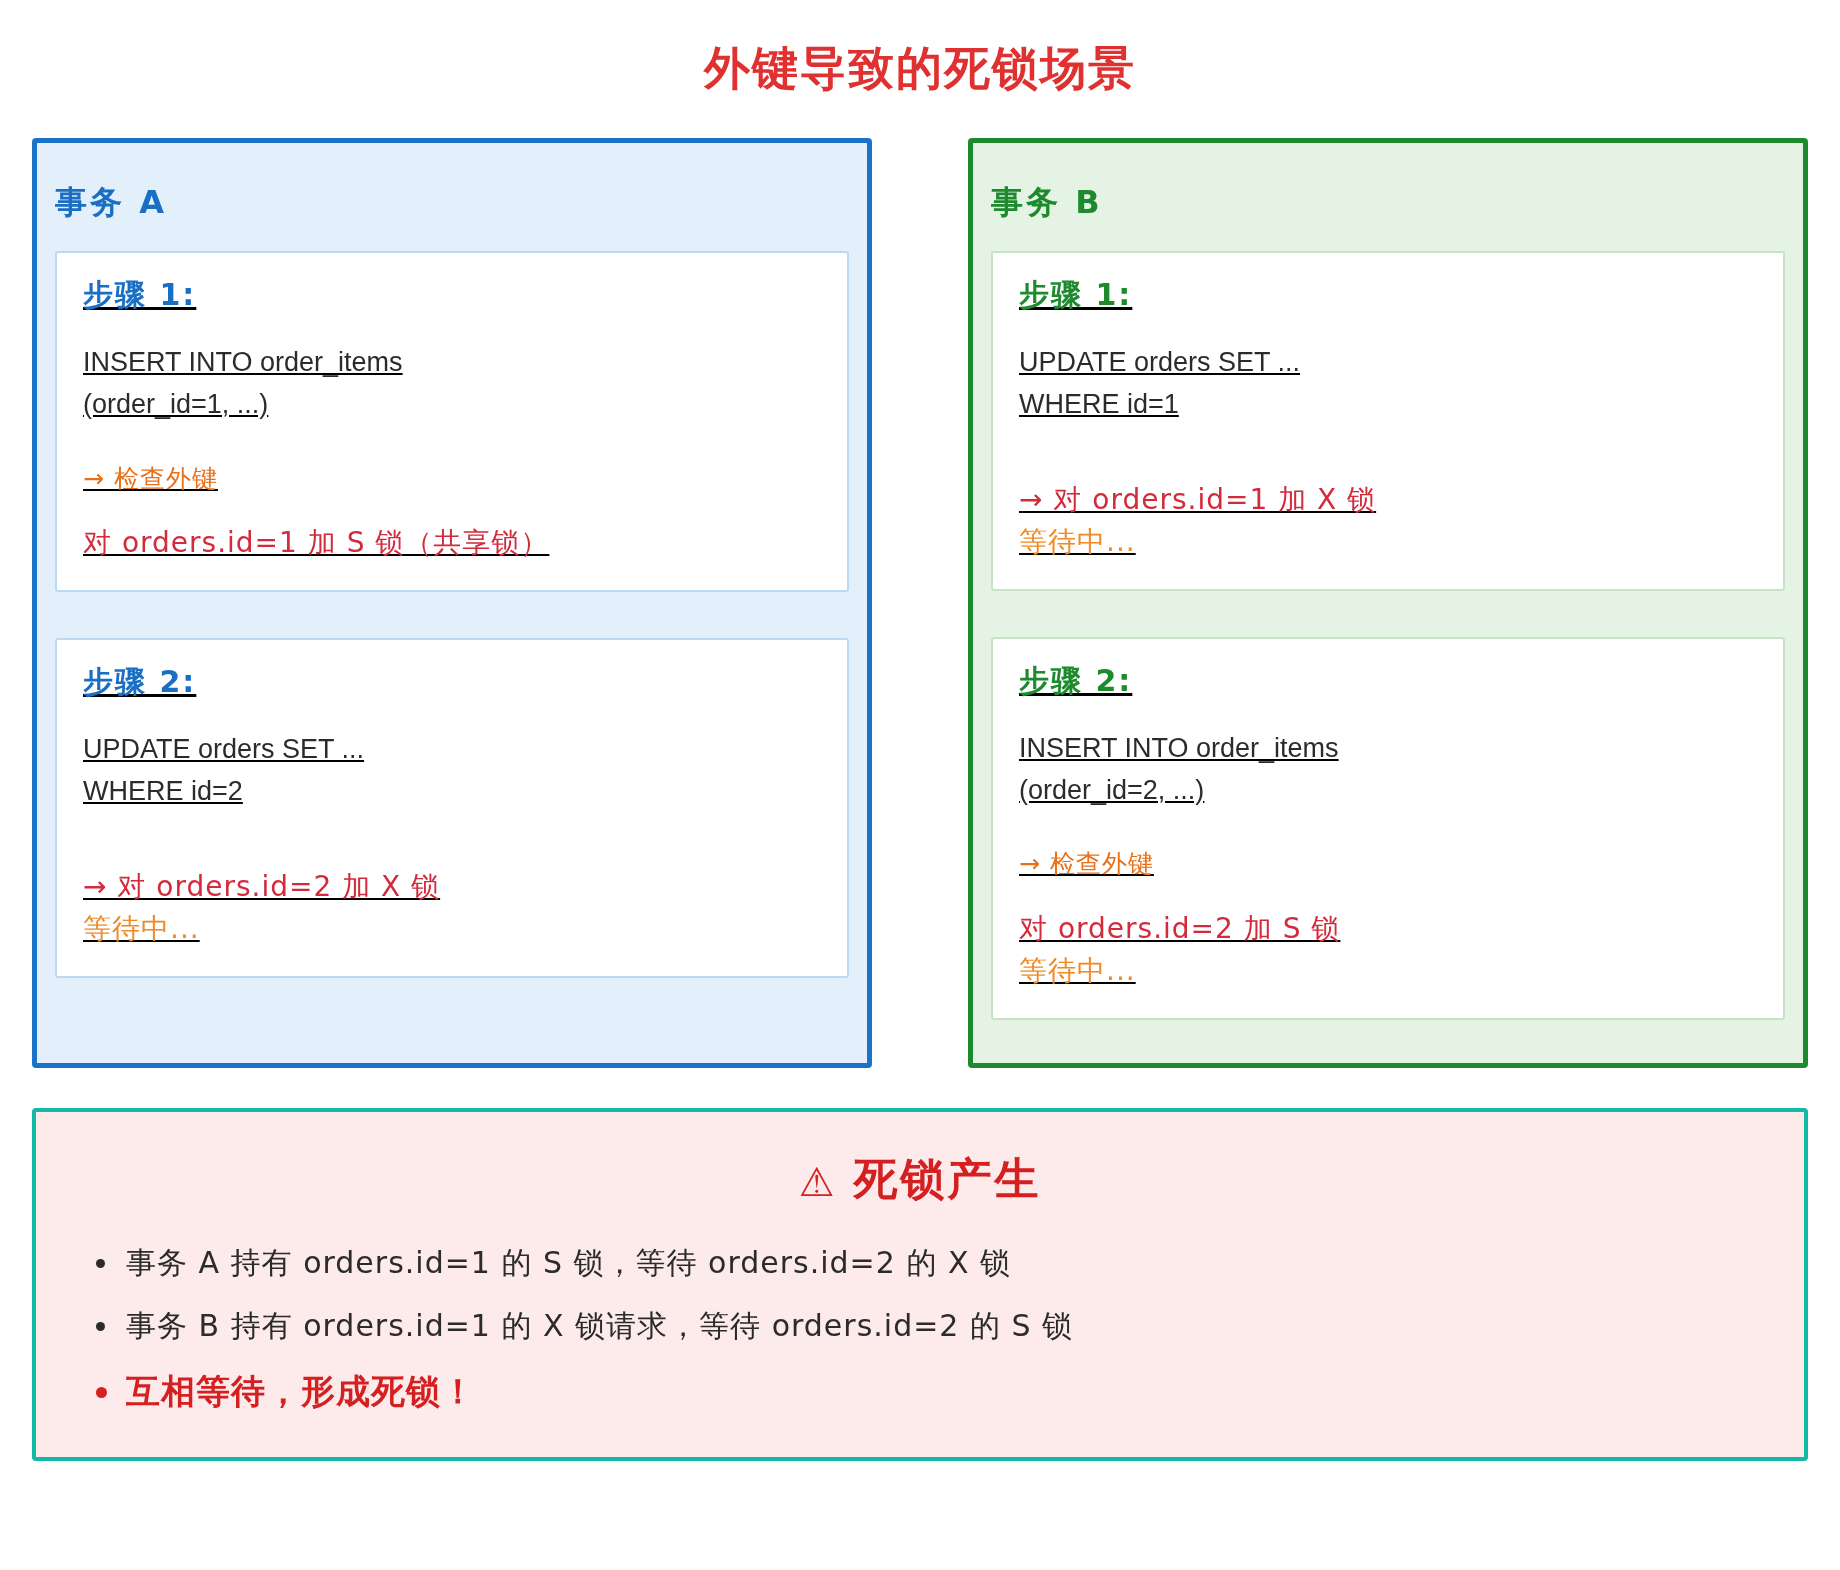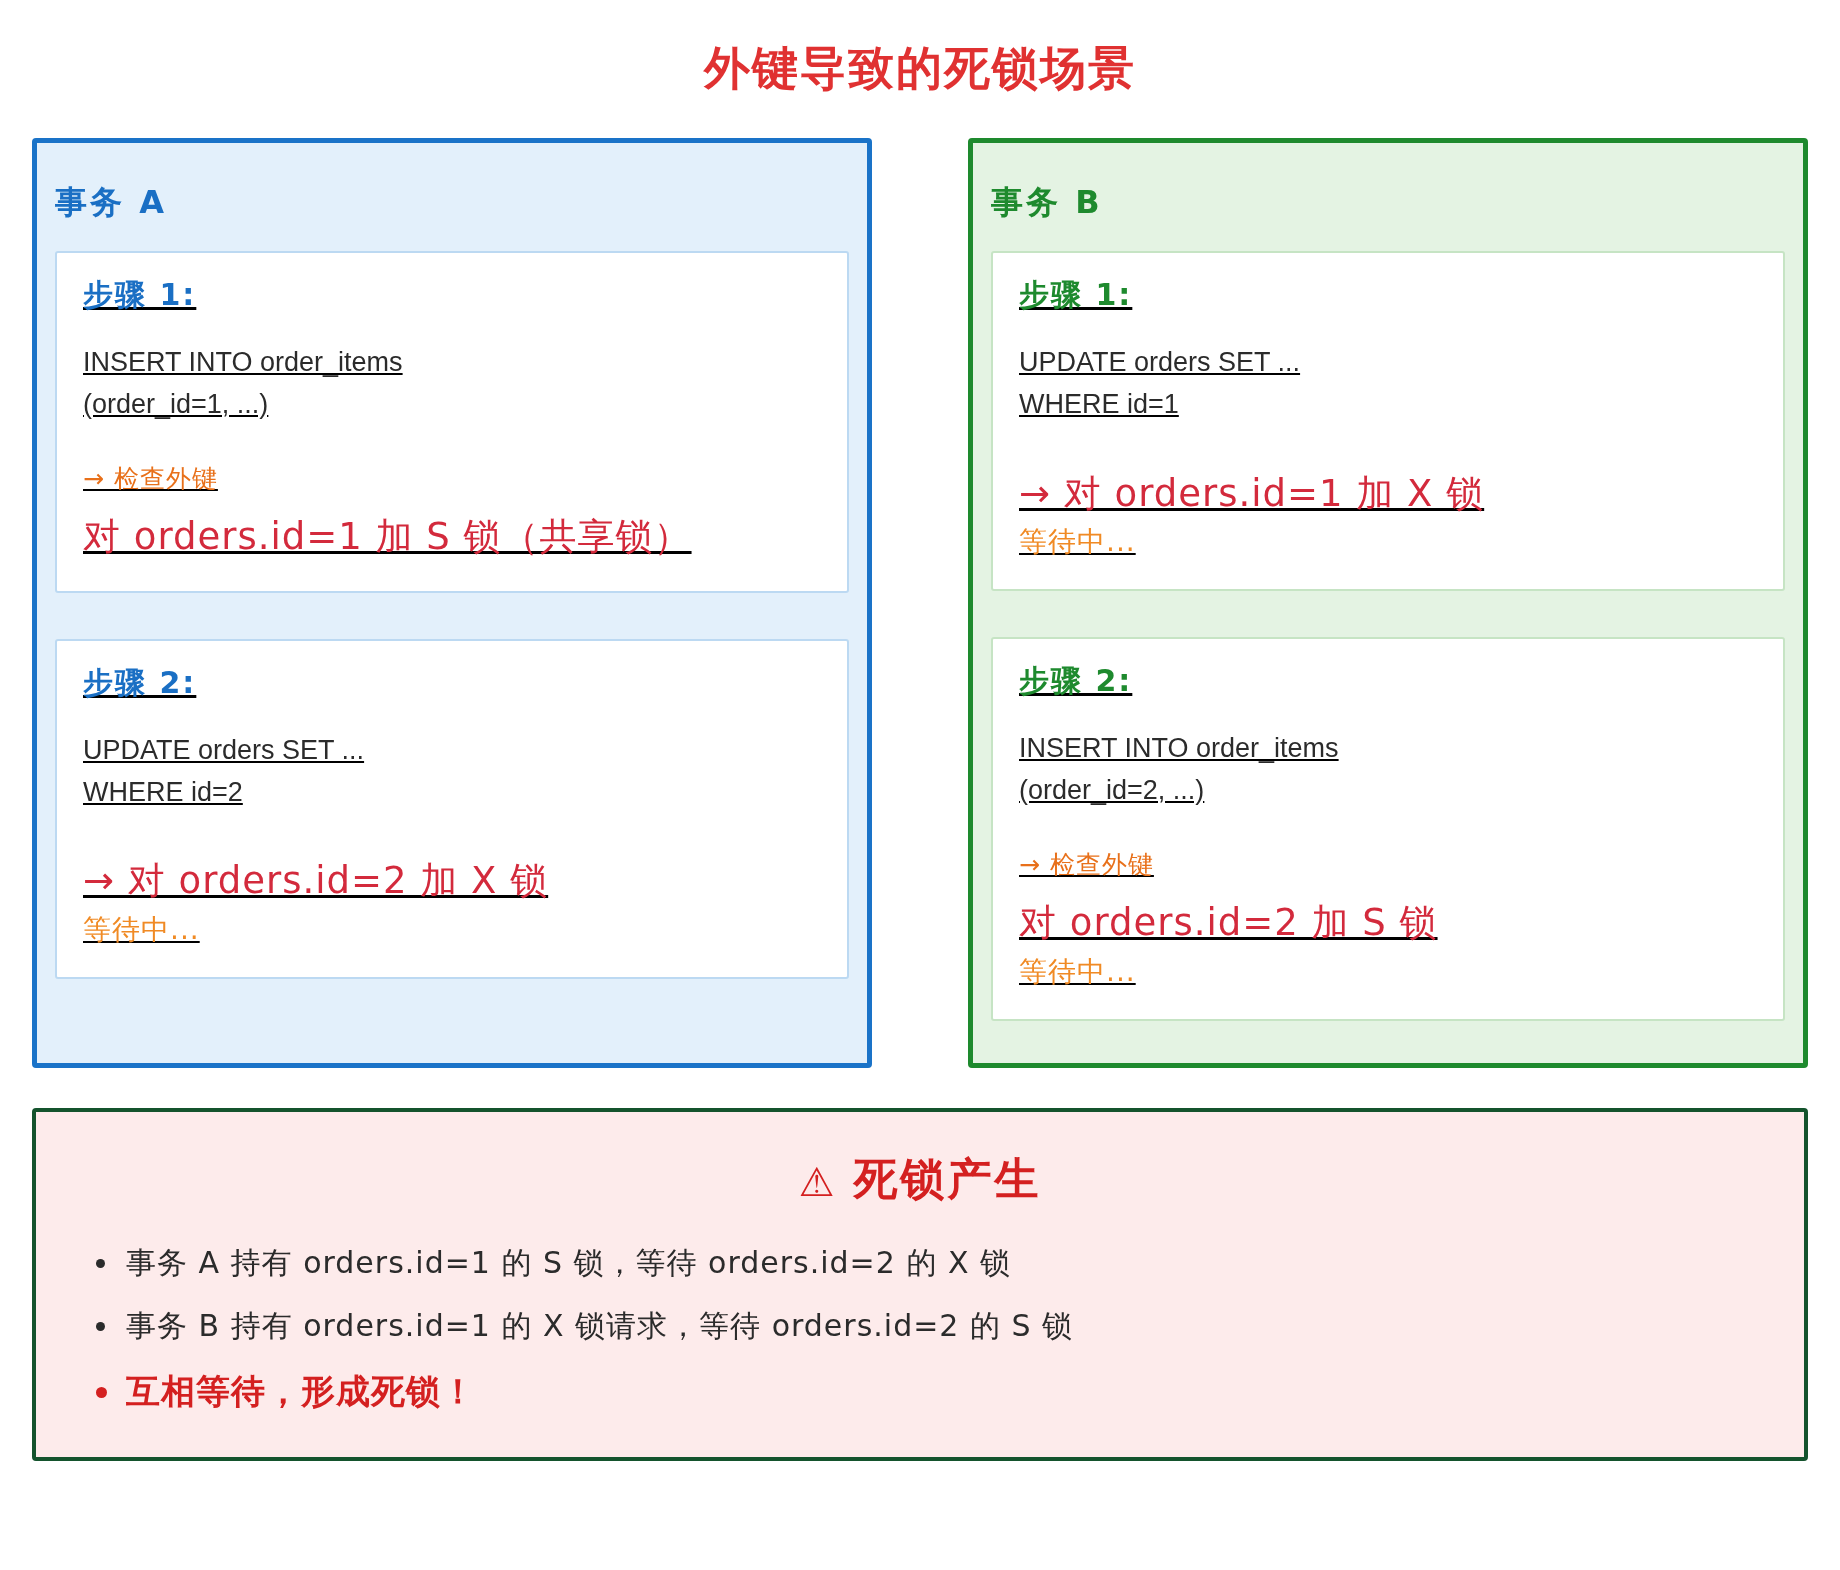--- a/index.html
+++ b/index.html
@@ -97,39 +97,39 @@
   .note-orange {
     color: #e8701a;
     font-size: 25px;
     letter-spacing: 1px;
     line-height: 1.5;
     margin-top: 6px;
     font-family: "DejaVu Sans", sans-serif;
   }
   .note-red {
     color: #d32a3c;
-    font-size: 37px;
+    font-size: 28px;
     letter-spacing: 1px;
     line-height: 1.5;
-    margin-top: 12px;
+    margin-top: 25px;
     font-family: "DejaVu Sans", sans-serif;
   }
   .note-wait {
     color: #f08a24;
     font-size: 28px;
     letter-spacing: 1px;
     line-height: 1.5;
     font-family: "DejaVu Sans", sans-serif;
   }
 
   
   .deadlock {
     margin: 40px 16px 0 16px;
     background: #fdebeb;
-    border: 4px solid #14532d;
+    border: 4px solid #14b8a6;
     border-radius: 4px;
     padding: 24px 34px 34px 34px;
   }
   .deadlock-title {
     text-align: center;
     color: #d42020;
     font-size: 44px;
     font-weight: 700;
     letter-spacing: 3px;
     padding: 14px 0 26px 0;

